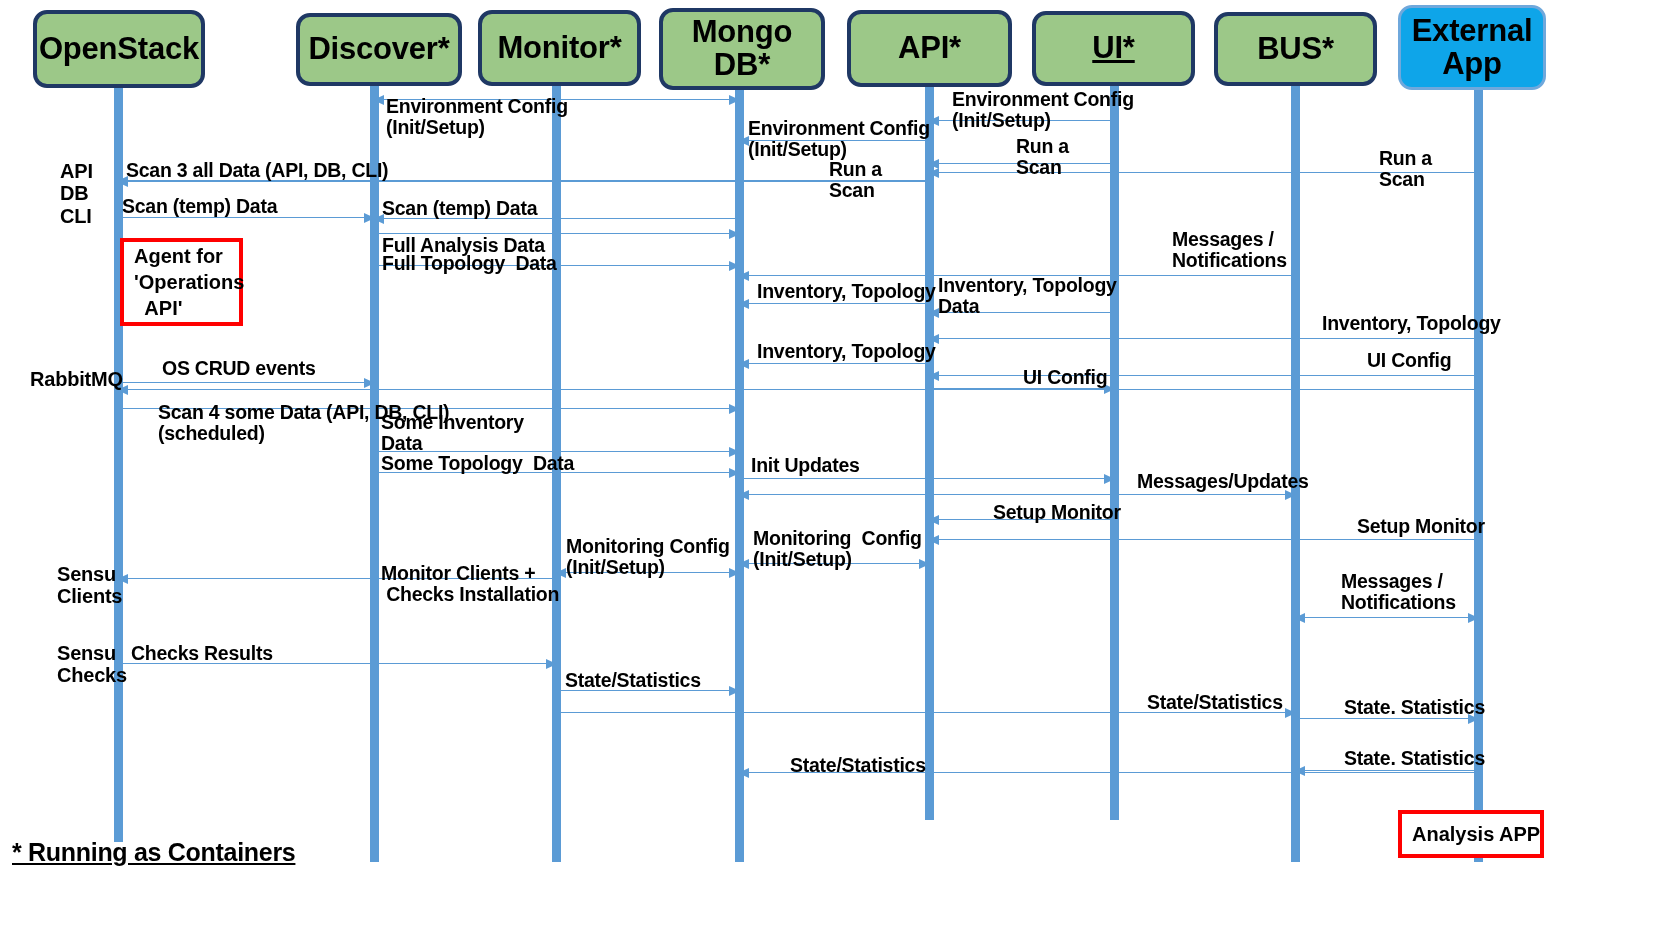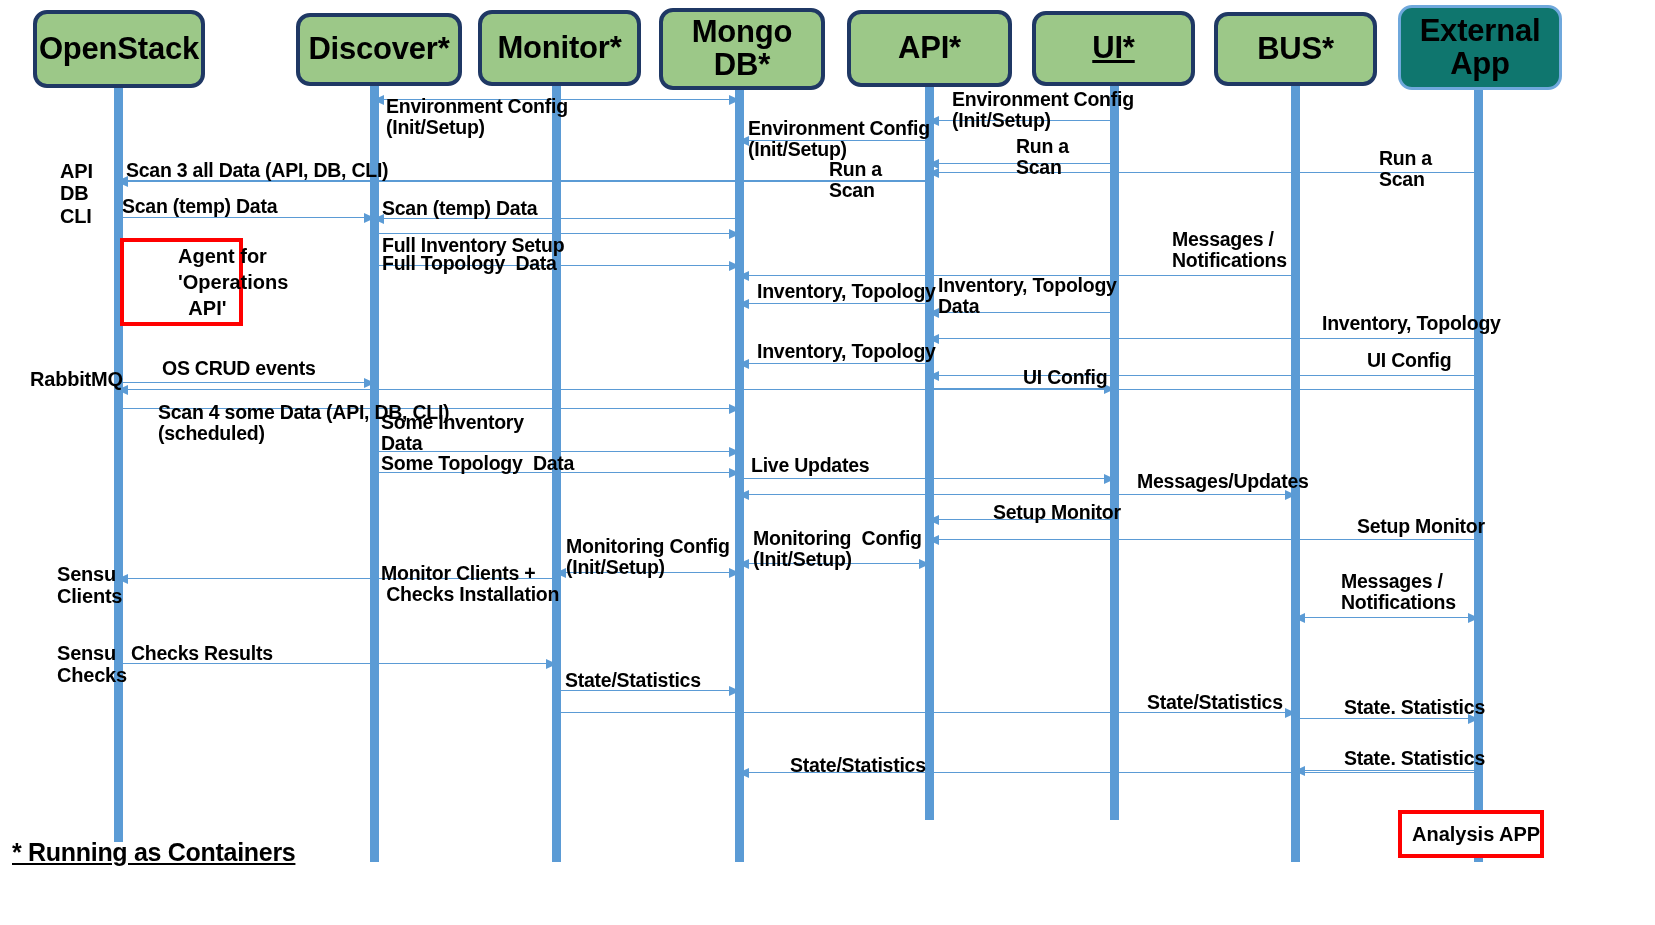--- a/index.html
+++ b/index.html
@@ -193,38 +193,38 @@
 (Init/Setup)</div>
       <div class="txt" style="left: 1016px; top: 136px;">Run a
 Scan</div>
       <div class="txt" style="left: 1379px; top: 148px;">Run a
 Scan</div>
       <div class="txt" style="left: 829px; top: 159px;">Run a
 Scan</div>
       <div class="txt" style="left: 126px; top: 160px;">Scan 3 all Data (API, DB, CLI)</div>
       <div class="txt" style="left: 122px; top: 196px;">Scan (temp) Data</div>
       <div class="txt" style="left: 382px; top: 198px;">Scan (temp) Data</div>
-      <div class="txt" style="left: 382px; top: 235px;">Full Inventory Setup</div>
+      <div class="txt" style="left: 382px; top: 235px;">Full Analysis Data</div>
       <div class="txt" style="left: 382px; top: 253px;">Full Topology  Data</div>
       <div class="txt" style="left: 1172px; top: 229px;">Messages /
 Notifications</div>
       <div class="txt" style="left: 757px; top: 281px;">Inventory, Topology</div>
       <div class="txt" style="left: 938px; top: 275px;">Inventory, Topology
 Data</div>
       <div class="txt" style="left: 1322px; top: 313px;">Inventory, Topology</div>
       <div class="txt" style="left: 757px; top: 341px;">Inventory, Topology</div>
       <div class="txt" style="left: 1367px; top: 350px;">UI Config</div>
       <div class="txt" style="left: 1023px; top: 367px;">UI Config</div>
       <div class="txt" style="left: 162px; top: 358px;">OS CRUD events</div>
       <div class="txt" style="left: 122px; top: 402px; margin-left: 36px;">Scan 4 some Data (API, DB, CLI)
 (scheduled)</div>
       <div class="txt" style="left: 381px; top: 412px;">Some Inventory
 Data</div>
       <div class="txt" style="left: 381px; top: 453px;">Some Topology  Data</div>
-      <div class="txt" style="left: 751px; top: 455px;">Live Updates</div>
+      <div class="txt" style="left: 751px; top: 455px;">Init Updates</div>
       <div class="txt" style="left: 1137px; top: 471px;">Messages/Updates</div>
       <div class="txt" style="left: 993px; top: 502px;">Setup Monitor</div>
       <div class="txt" style="left: 1357px; top: 516px;">Setup Monitor</div>
       <div class="txt" style="left: 753px; top: 528px;">Monitoring  Config
 (Init/Setup)</div>
       <div class="txt" style="left: 566px; top: 536px;">Monitoring Config
 (Init/Setup)</div>
       <div class="txt" style="left: 381px; top: 563px;">Monitor Clients +
  Checks Installation</div>
       <div class="txt" style="left: 1341px; top: 571px;">Messages /
@@ -252,35 +252,35 @@
       </div>
       <div class="actor" style="left: 847px; top: 10px; width: 165px; height: 77px; background: rgb(156, 200, 136); border-color: rgb(31, 56, 100);">
         <span class="lbl" style="white-space: pre-line;">API*</span>
       </div>
       <div class="actor" style="left: 1032px; top: 11px; width: 163px; height: 75px; background: rgb(156, 200, 136); border-color: rgb(31, 56, 100); text-decoration: underline;">
         <span class="lbl" style="white-space: pre-line;">UI*</span>
       </div>
       <div class="actor" style="left: 1214px; top: 12px; width: 163px; height: 74px; background: rgb(156, 200, 136); border-color: rgb(31, 56, 100);">
         <span class="lbl" style="white-space: pre-line;">BUS*</span>
       </div>
-      <div class="actor soft" style="left: 1398px; top: 5px; width: 164px; height: 85px; background: #0f766e; border-color: rgb(111, 168, 220);">
+      <div class="actor soft" style="left: 1398px; top: 5px; width: 148px; height: 85px; background: #0ea5e9; border-color: rgb(111, 168, 220);">
         <span class="lbl" style="white-space: pre-line;">External
 App</span>
       </div>
     </div>
   <div id="side-layer">
       <div class="side" style="left: 60px; top: 160px;">API
 DB
 CLI</div>
       <div class="side" style="left: 30px; top: 368px;">RabbitMQ</div>
       <div class="side" style="left: 57px; top: 563px;">Sensu
 Clients</div>
       <div class="side" style="left: 57px; top: 642px;">Sensu
 Checks</div>
     </div>
   <div id="callouts-layer">
-      <div class="callout" style="left: 120px; top: 238px; width: 123px; height: 88px; border-color: rgb(255, 0, 0); padding-left: 44px;"><div class="inner">Agent for
+      <div class="callout" style="left: 120px; top: 238px; width: 123px; height: 88px; border-color: rgb(255, 0, 0);"><div class="inner">Agent for
 'Operations
   API'</div></div>
       <div class="callout" style="left: 1398px; top: 810px; width: 146px; height: 48px; border-color: rgb(255, 0, 0);"><div class="inner">Analysis APP</div></div>
     </div>
   <div class="footnote" style="left:12px;top:838px;">* Running as Containers</div>
 </div>
 
 </body></html>

